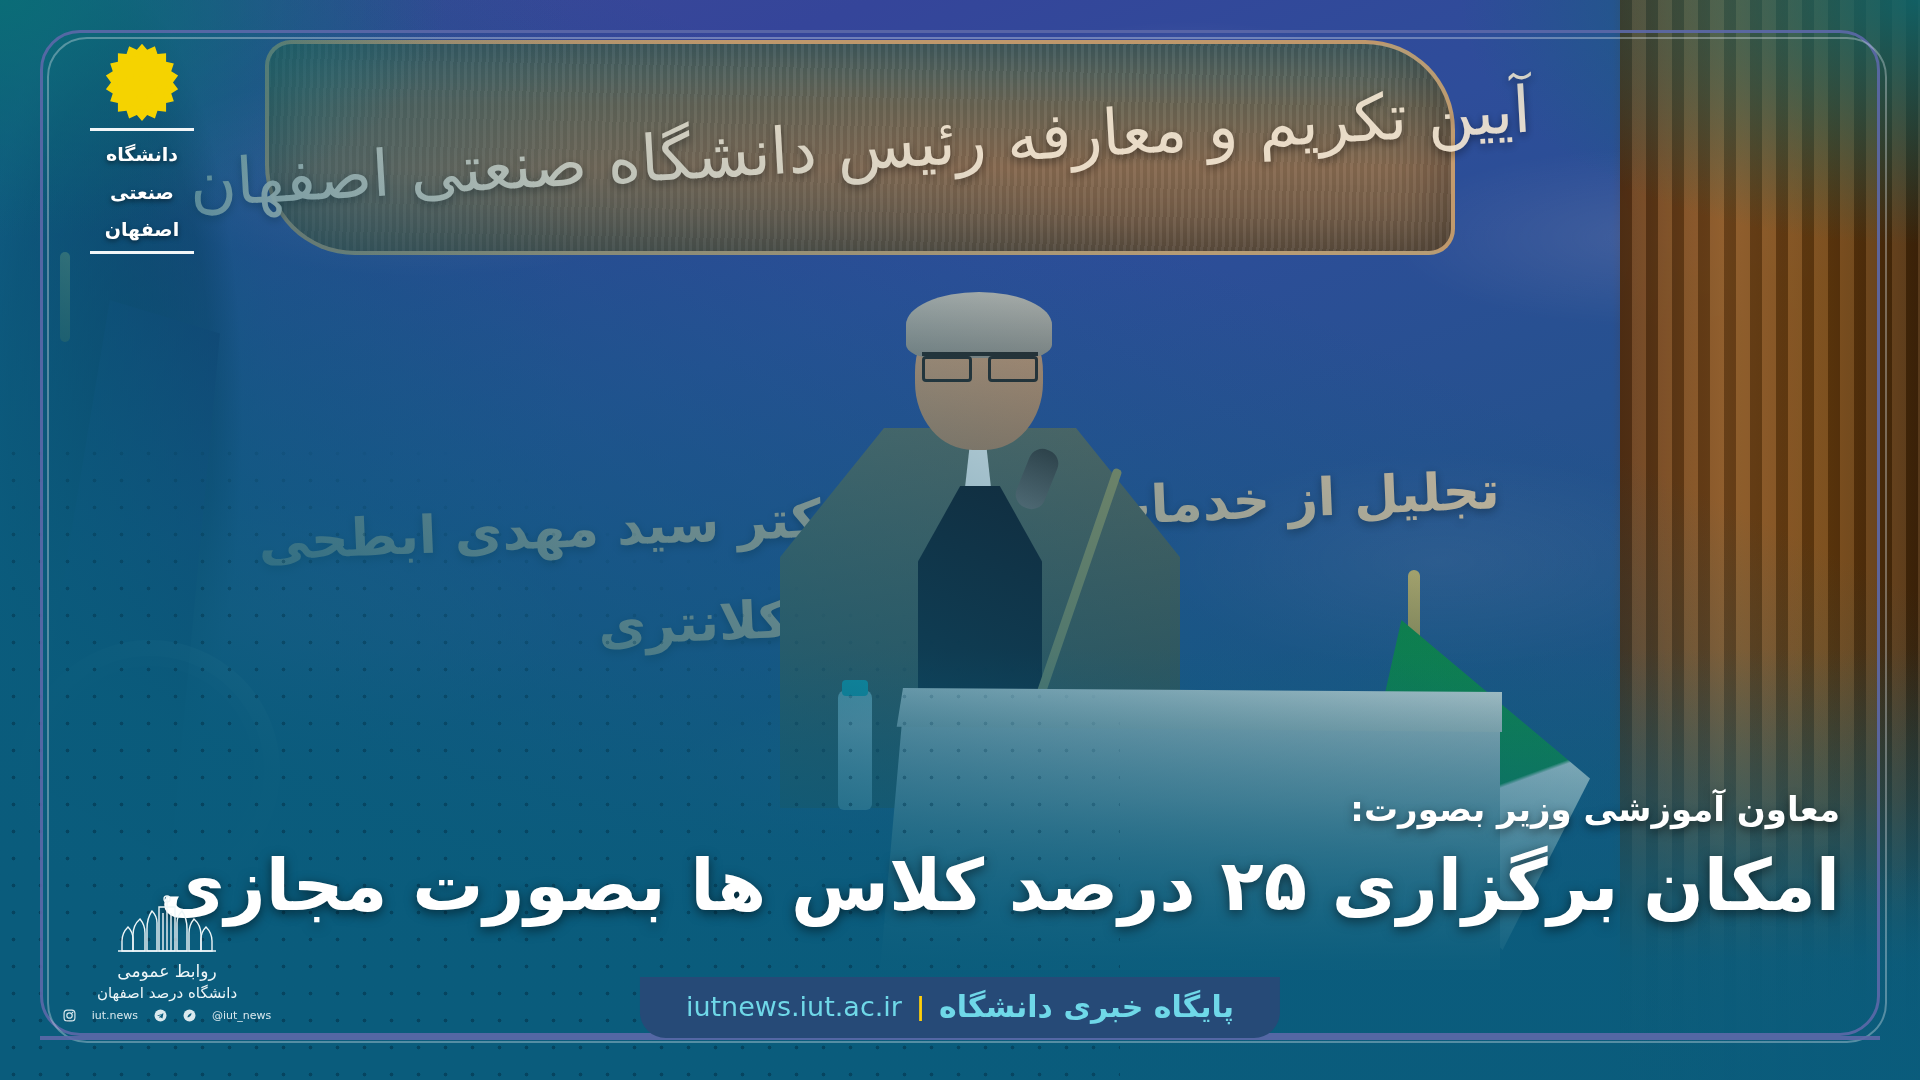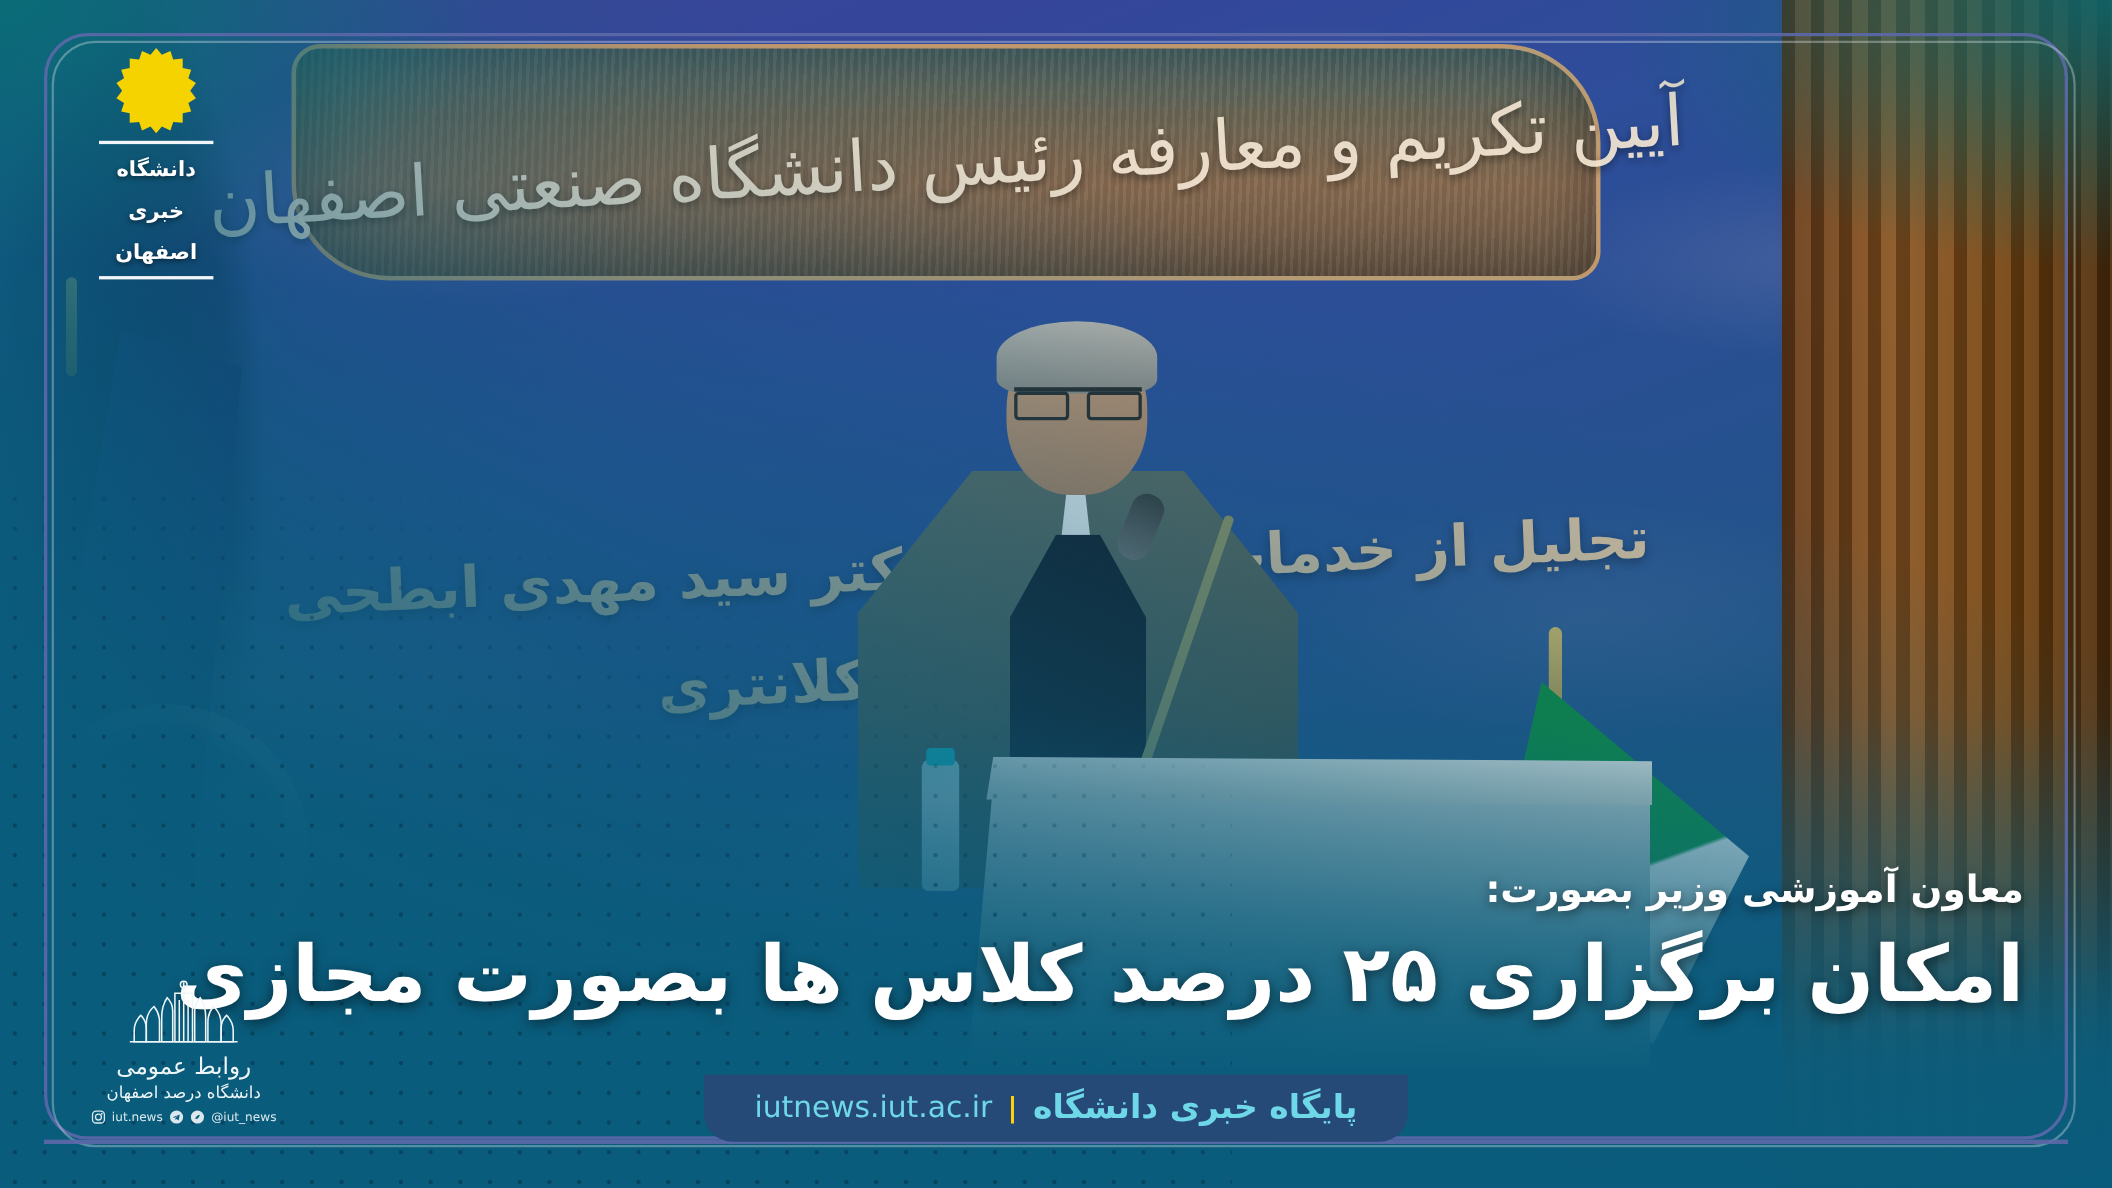--- a/index.html
+++ b/index.html
@@ -214,24 +214,24 @@
     font-family:"DejaVu Sans","Liberation Sans",sans-serif;
   }
   .bottom-rule {
     position:absolute; left:40px; right:40px; bottom:40px; height:4px;
     background:rgba(92,104,168,.9); z-index:7;
   }
 
   
   .pr-logo { position:absolute; left:62px; bottom:58px; width:210px; text-align:center; z-index:8; }
   .pr-mark { display:block; margin:0 auto 6px; }
-  .pr-l1 { color:#eef6f8; font-size:21px; letter-spacing:2px; margin-top:2px; }
+  .pr-l1 { color:#eef6f8; font-size:17px; letter-spacing:2px; margin-top:2px; }
   .pr-l2 { color:#eef6f8; font-size:15px; margin-top:3px; }
   .pr-social {
-    margin-top:7px; display:flex; align-items:center; justify-content:center; gap:6px;
+    margin-top:7px; display:flex; align-items:center; justify-content:center; gap:16px;
     color:#dbe9ee; font-size:11px; direction:ltr;
   }
   .soc-ic { display:inline-block; width:13px; height:13px; }
 </style>
 </head>
 <body>
 
 <div id="stage">
 
   <div class="photo">
@@ -289,21 +289,21 @@
         <path d="M41 32 q-2 10 0 20 l-5 0 q-2-11 5-20z"></path>
         <path d="M59 32 q2 10 0 20 l5 0 q2-11 -5-20z"></path>
         <path d="M33 38 q-3 9 -1 16 l-5 0 q-1-9 6-16z"></path>
         <path d="M67 38 q3 9 1 16 l5 0 q1-9 -6-16z"></path>
         <rect x="38" y="56" width="24" height="5" rx="2"></rect>
         <rect x="43" y="62" width="14" height="4" rx="2"></rect>
       </g>
     </svg>
     <div class="lockup-rule top"></div>
     <div class="lockup-name">دانشگاه</div>
-    <div class="lockup-name">خبری</div>
+    <div class="lockup-name">صنعتی</div>
     <div class="lockup-name">اصفهان</div>
     <div class="lockup-rule"></div>
   </div>
 
   <div class="headline-block">
     <div class="kicker">معاون آموزشی وزیر بصورت:</div>
     <div class="head-2">امکان برگزاری ۲۵ درصد کلاس ها بصورت مجازی</div>
   </div>
 
   <div class="footer-pill">

